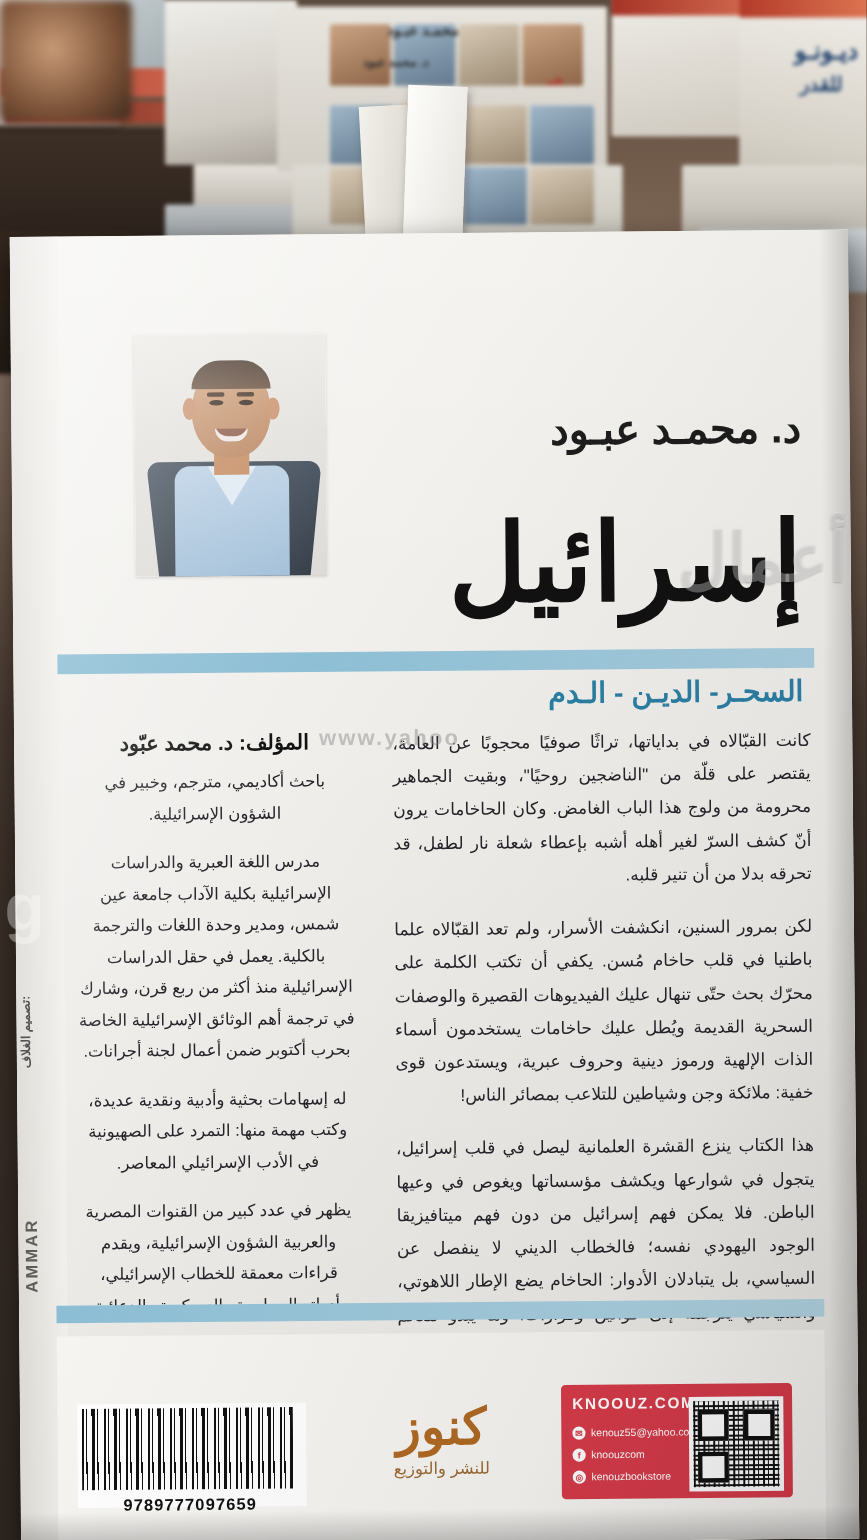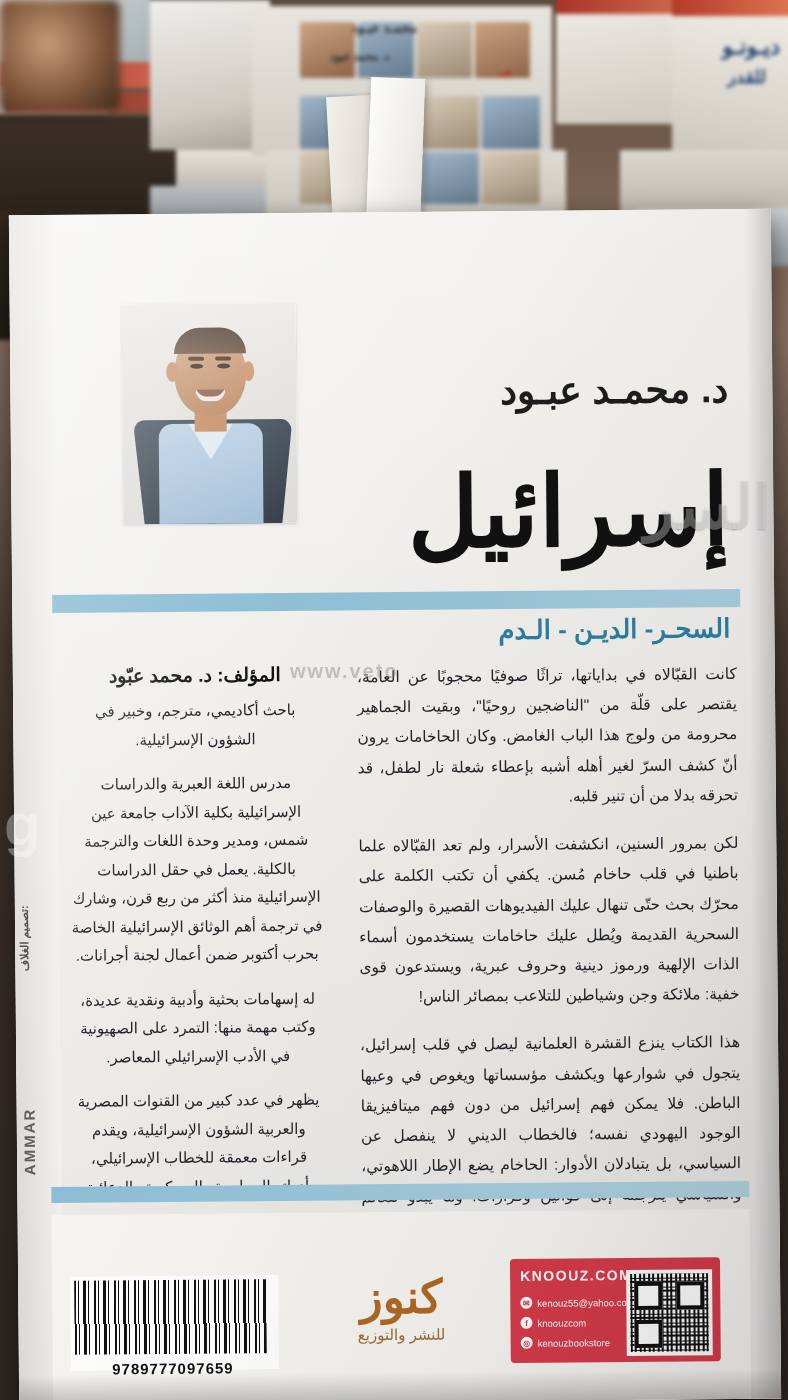--- a/index.html
+++ b/index.html
@@ -271,17 +271,17 @@
           <div class="qr-eye qe3"></div>
         </div>
       </div>
     </div>
 
     <div class="book-sheen"></div>
     <div class="edge-shadow"></div>
     <div class="bottom-shadow"></div>
   </div>
 
-  <div class="wm wm1">السر</div>
+  <div class="wm wm1">أعمال</div>
   <div class="wm wm2">g</div>
-  <div class="wm wm3">www.veto</div>
+  <div class="wm wm3">www.yahoo</div>
 
 </div>
 
 </body></html>

